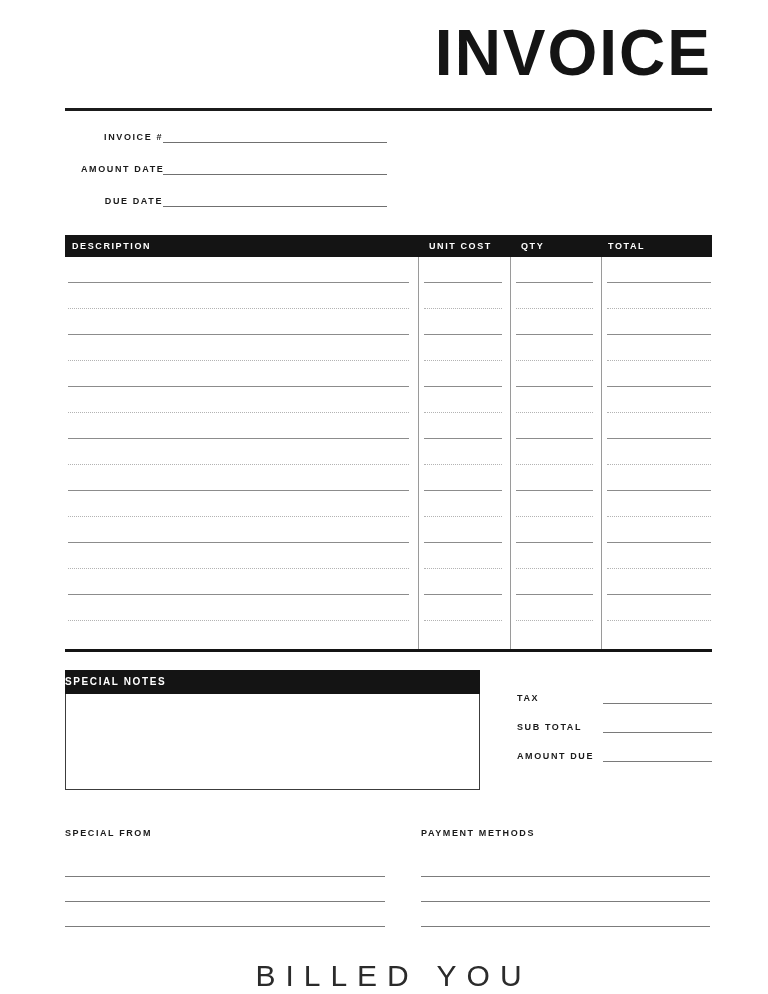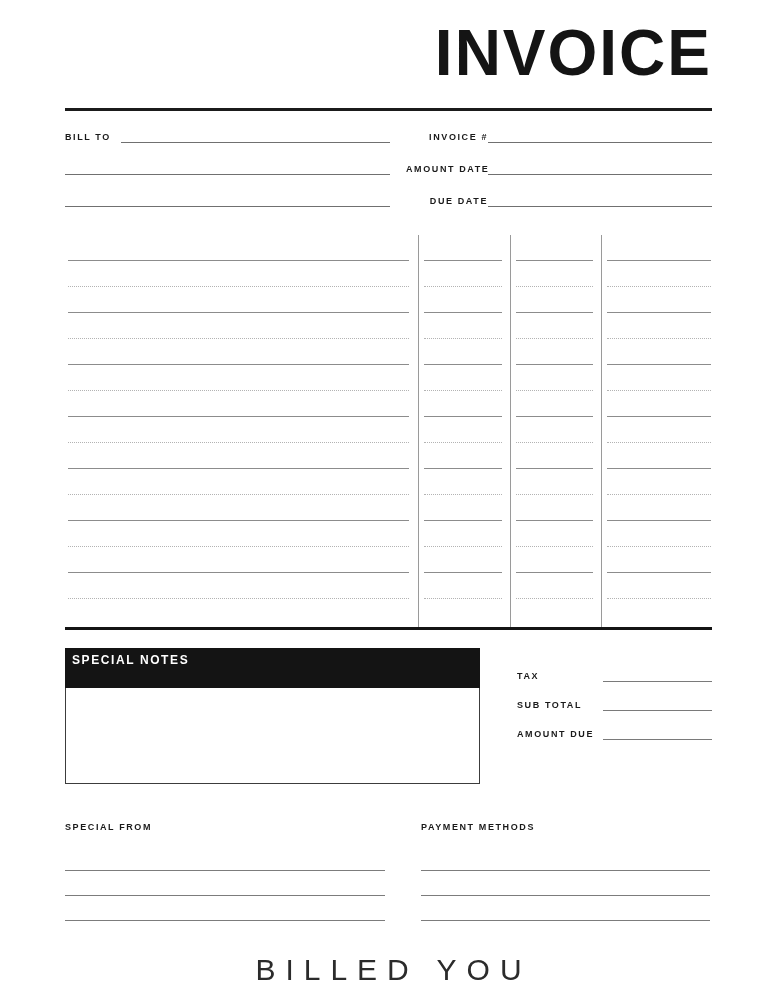--- a/index.html
+++ b/index.html
@@ -91,27 +91,27 @@
   .tcell.c1, .tcell.c2 { margin: 0 8px 0 6px; }
   .tcell.c3 { margin: 0 2px 0 6px; }
   .trow.solid  .tcell { border-bottom: 1px solid #8c8c8c; }
   .trow.dotted .tcell { border-bottom: 1px dotted #b3b3b3; }
 
   
   .lower { display: flex; margin-top: 18px; }
   .notes { width: 415px; }
   .notes-bar {
     background: #141414;
-    height: 40px;
+    height: 24px;
     line-height: 24px;
     color: #ffffff;
-    font-size: 12px;
+    font-size: 10px;
     font-weight: bold;
     letter-spacing: 1.6px;
-    padding-left: 7px;
+    padding-left: 0;
   }
   .notes-box {
     height: 96px;
     border: 1.5px solid #3c3c3c;
     border-top: none;
     background: #ffffff;
   }
   .totals { flex: 1; margin-left: 37px; padding-top: 5px; }
   .total-row { display: flex; align-items: flex-end; height: 29px; }
   .total-row .lbl { width: 86px; padding-bottom: 1px; }
@@ -138,49 +138,43 @@
 </style>
 </head>
 <body>
 
 <div class="page">
 
   <div class="title">INVOICE</div>
   <div class="header-rule"></div>
 
   <div class="info-section">
-    <div class="bill-col">
-      <div class="field-row">
-        <span class="lbl">BILL TO</span>
-        <span class="fill"></span>
-      </div>
-      <div class="field-row">
-        <span class="fill"></span>
-      </div>
-      <div class="field-row">
-        <span class="fill"></span>
-      </div>
-    </div>
     <div class="meta-col">
       <div class="field-row">
         <span class="lbl">INVOICE #</span>
         <span class="fill"></span>
       </div>
       <div class="field-row">
         <span class="lbl">AMOUNT DATE</span>
         <span class="fill"></span>
       </div>
       <div class="field-row">
         <span class="lbl">DUE DATE</span>
         <span class="fill"></span>
       </div>
     </div>
   </div>
 
   <div class="items-table">
+    <div class="items-head">
+      <span class="th c0">DESCRIPTION</span>
+      <span class="th c1">UNIT COST</span>
+      <span class="th c2">QTY</span>
+      <span class="th c3">TOTAL</span>
+    </div>
     <div class="items-body">
       <div class="vdiv d1"></div>
       <div class="vdiv d2"></div>
       <div class="vdiv d3"></div>
 
     <div class="trow solid">
           <div class="tcell c0"></div>
           <div class="tcell c1"></div>
           <div class="tcell c2"></div>
           <div class="tcell c3"></div>

